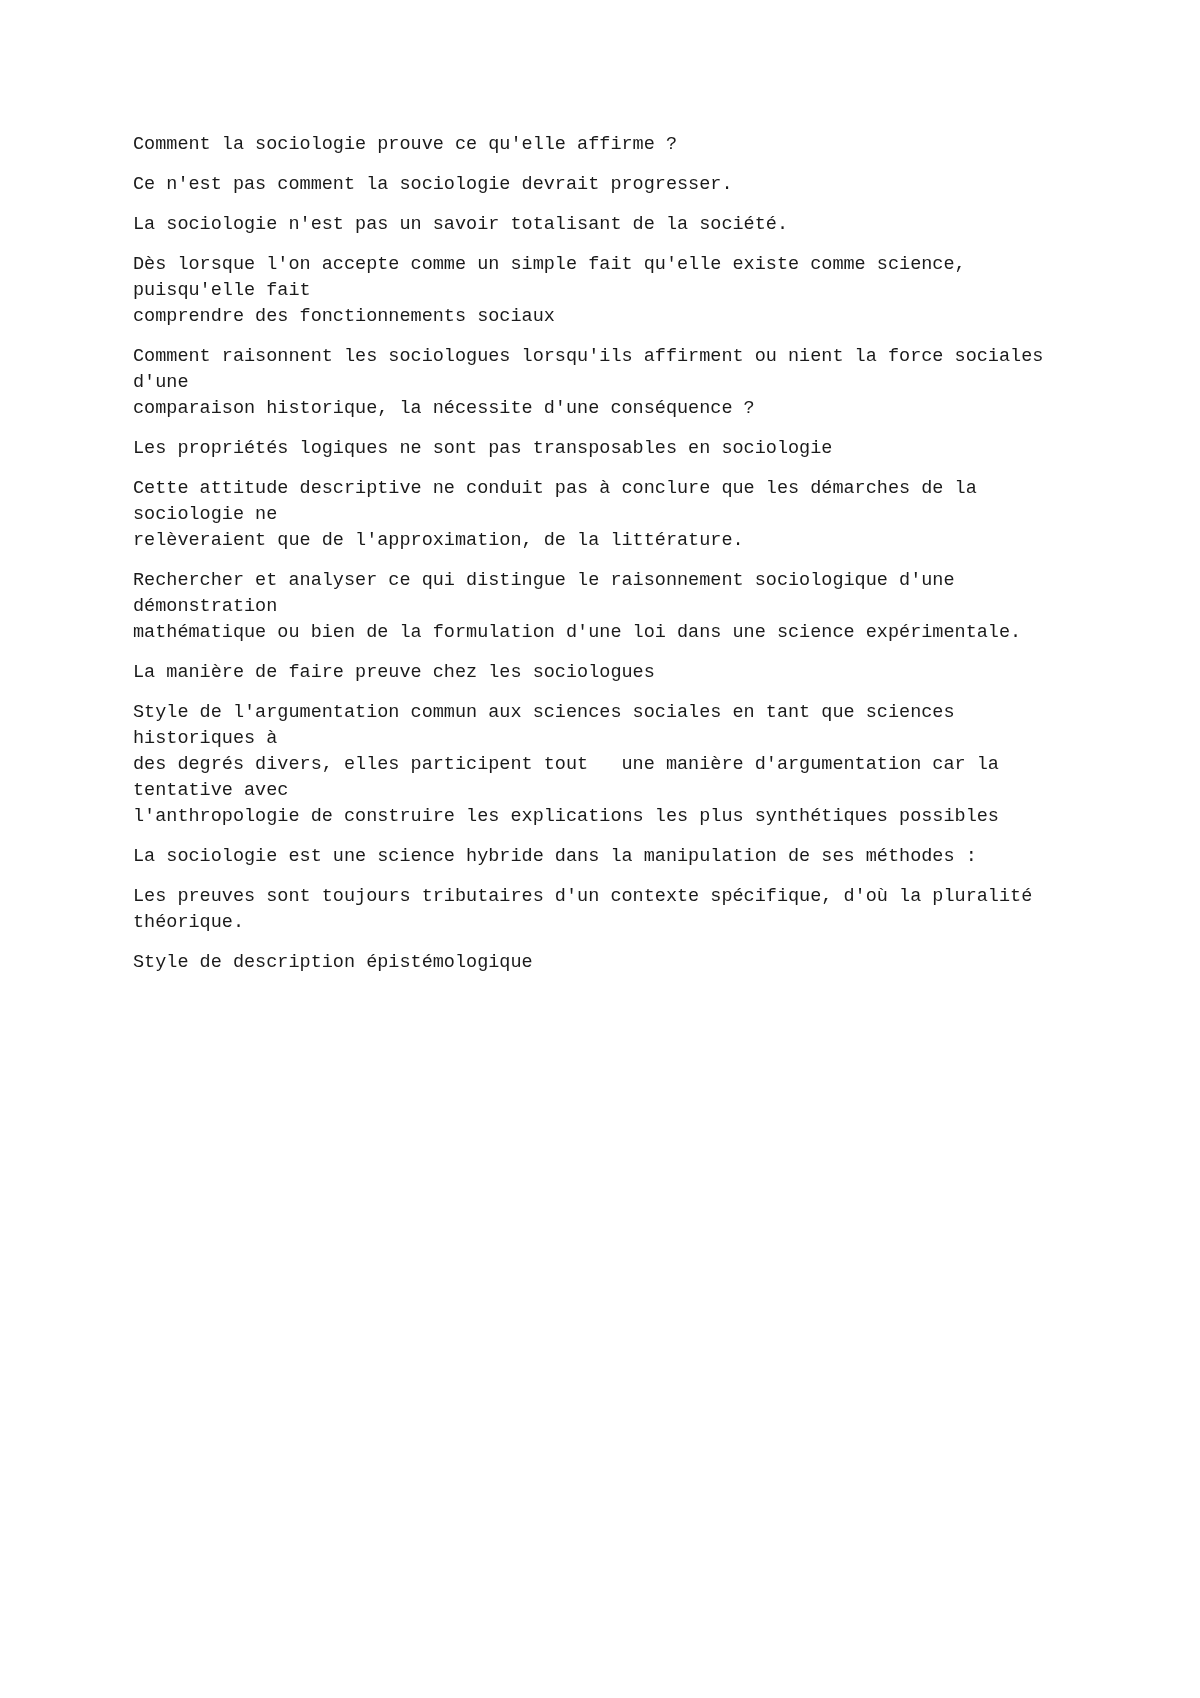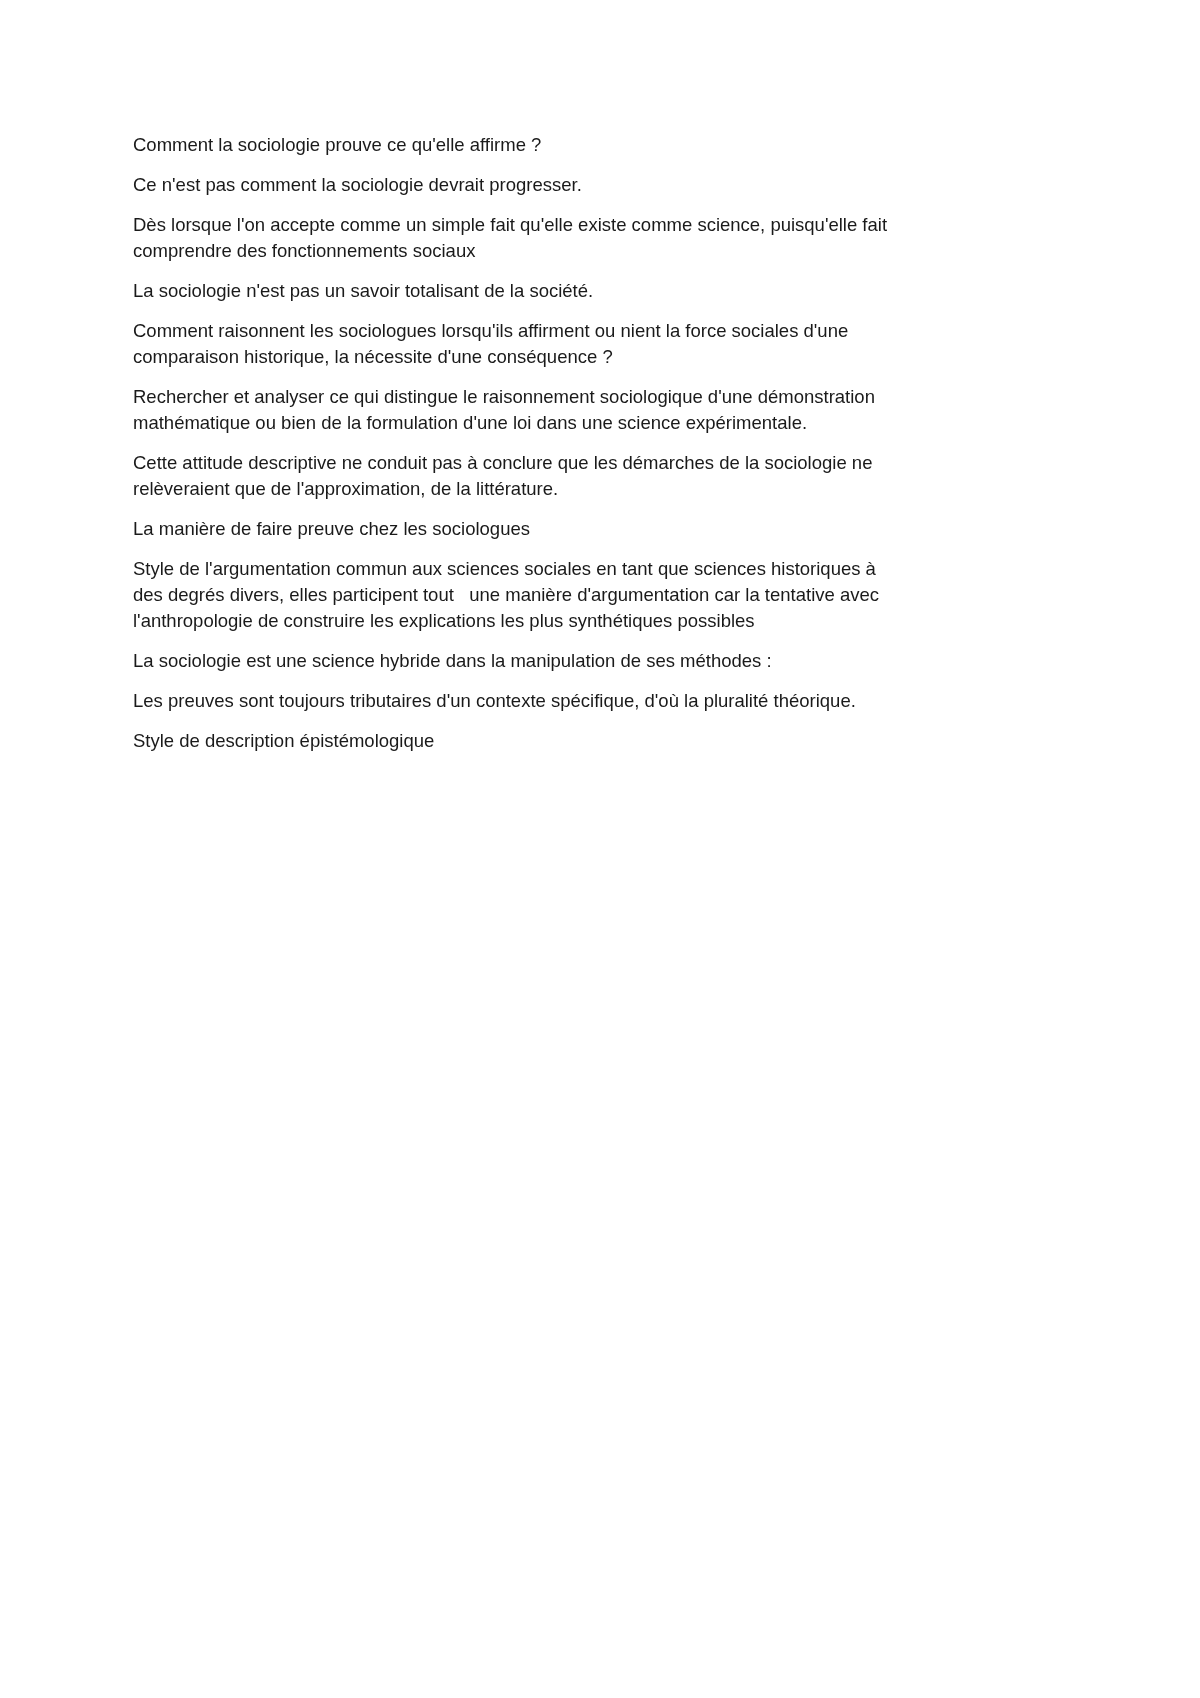--- a/index.html
+++ b/index.html
@@ -11,46 +11,47 @@
       width: 1200px;
       height: 1698px;
       position: relative;
       overflow: hidden;
     }
     .page {
       position: absolute;
       left: 133px;
       top: 132px;
       width: 930px;
-      font-family: Liberation Sans, sans-serif;
+      font-family: Liberation Mono, monospace;
       font-size: 18.5px;
       color: #1a1a1a;
       line-height: 26px;
     }
     .para {
       margin: 0 0 14px 0;
       padding: 0;
       white-space: pre-wrap;
     }
   </style>
 </head>
 <body>
 
 <div class="page">
   <p class="para">Comment la sociologie prouve ce qu'elle affirme ?</p>
   <p class="para">Ce n'est pas comment la sociologie devrait progresser.</p>
+  <p class="para">La sociologie n'est pas un savoir totalisant de la société.</p>
   <p class="para">Dès lorsque l'on accepte comme un simple fait qu'elle existe comme science, puisqu'elle fait
 comprendre des fonctionnements sociaux</p>
-  <p class="para">La sociologie n'est pas un savoir totalisant de la société.</p>
   <p class="para">Comment raisonnent les sociologues lorsqu'ils affirment ou nient la force sociales d'une
 comparaison historique, la nécessite d'une conséquence ?</p>
+  <p class="para">Les propriétés logiques ne sont pas transposables en sociologie</p>
+  <p class="para">Cette attitude descriptive ne conduit pas à conclure que les démarches de la sociologie ne
+relèveraient que de l'approximation, de la littérature.</p>
   <p class="para">Rechercher et analyser ce qui distingue le raisonnement sociologique d'une démonstration
 mathématique ou bien de la formulation d'une loi dans une science expérimentale.</p>
-  <p class="para">Cette attitude descriptive ne conduit pas à conclure que les démarches de la sociologie ne
-relèveraient que de l'approximation, de la littérature.</p>
   <p class="para">La manière de faire preuve chez les sociologues</p>
   <p class="para">Style de l'argumentation commun aux sciences sociales en tant que sciences historiques à
 des degrés divers, elles participent tout   une manière d'argumentation car la tentative avec
 l'anthropologie de construire les explications les plus synthétiques possibles</p>
   <p class="para">La sociologie est une science hybride dans la manipulation de ses méthodes :</p>
   <p class="para">Les preuves sont toujours tributaires d'un contexte spécifique, d'où la pluralité théorique.</p>
   <p class="para">Style de description épistémologique</p>
 </div>
 
 </body></html>

